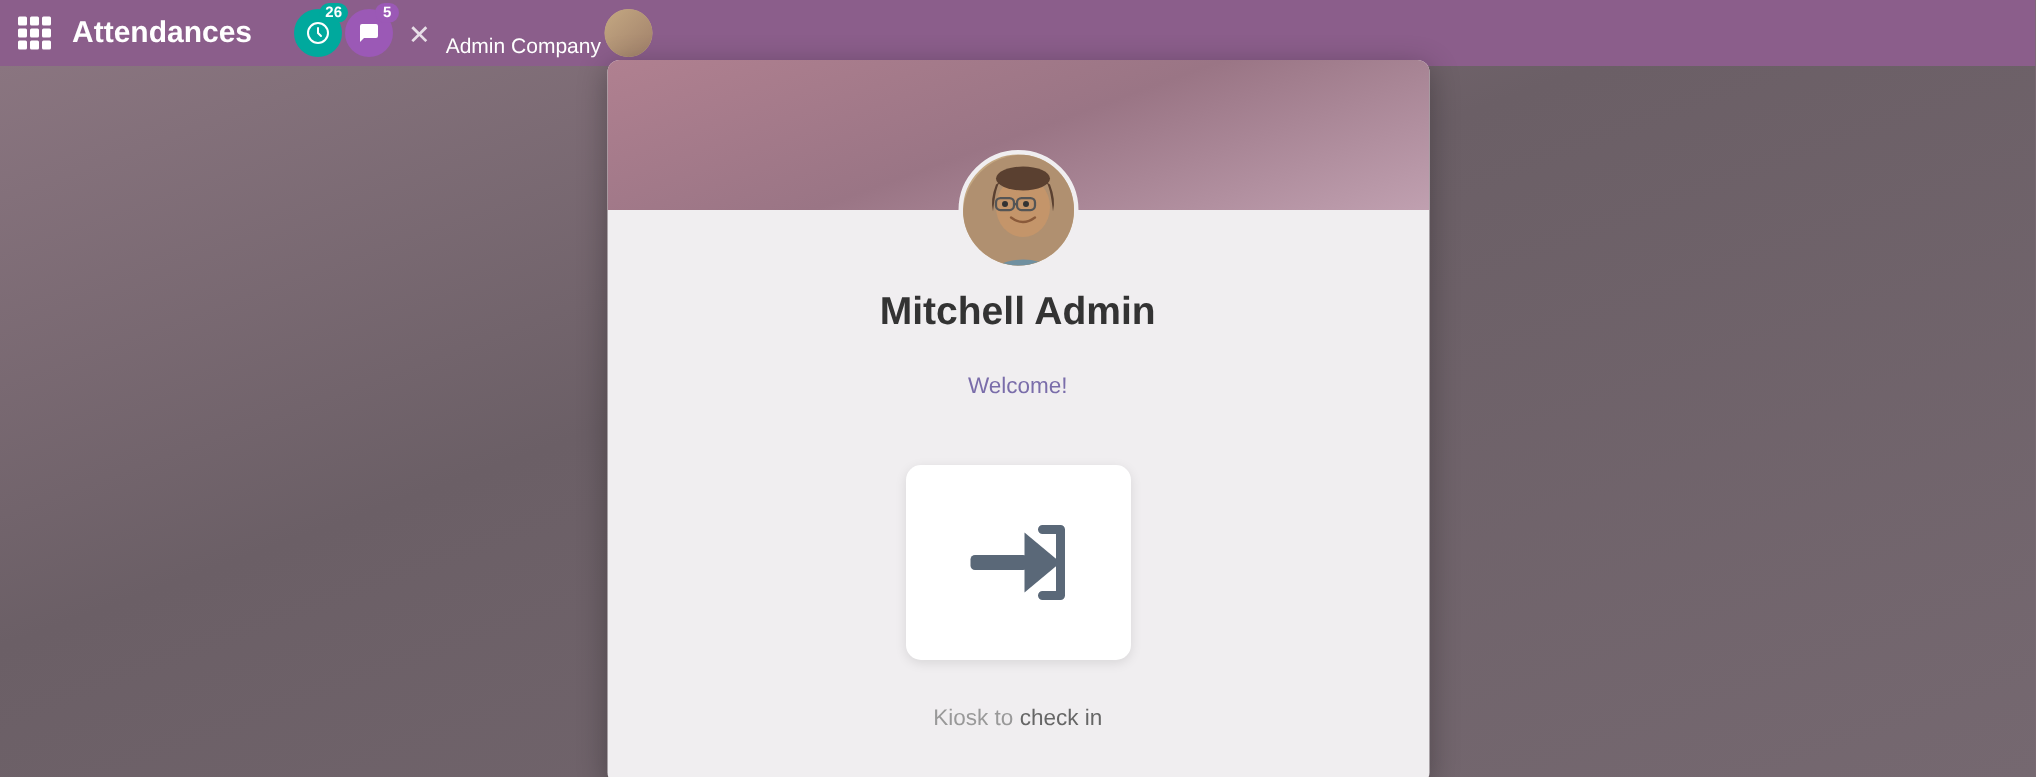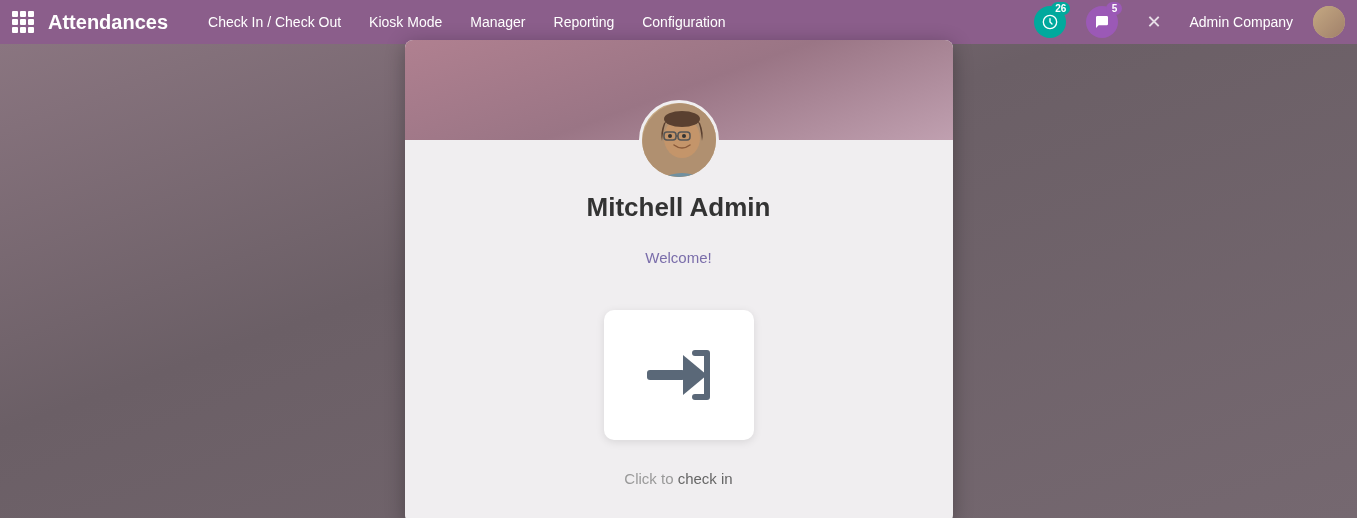--- a/index.html
+++ b/index.html
@@ -50,22 +50,22 @@
       color: white;
       font-size: 14px;
       padding: 6px 12px;
       cursor: pointer;
       border-radius: 4px;
       white-space: nowrap;
     }
 
     .navbar-right {
       display: flex;
-      align-items: center;
-      gap: 20px;
+      align-items: flex-end;
+      gap: 2px;
     }
 
     .navbar-badge-btn {
       position: relative;
       width: 32px;
       height: 32px;
       border-radius: 50%;
       display: flex;
       align-items: center;
       justify-content: center;
@@ -266,27 +266,20 @@
         <span></span>
         <span></span>
       <span></span>
         <span></span>
         <span></span>
     </div>
   </div>
 
   <div class="navbar-title">Attendances</div>
 
-  <div class="navbar-menu">
-    <div class="navbar-menu-item">Check In / Check Out</div>
-    <div class="navbar-menu-item">Kiosk Mode</div>
-    <div class="navbar-menu-item">Manager</div>
-    <div class="navbar-menu-item">Reporting</div>
-    <div class="navbar-menu-item">Configuration</div>
-  </div>
 
   <div class="navbar-right">
 
     <div class="navbar-badge-btn badge-teal">
       <svg class="badge-icon" width="16" height="16" viewBox="0 0 24 24" fill="white">
         <circle cx="12" cy="12" r="10" stroke="white" stroke-width="2" fill="none"></circle>
         <path d="M12 7v5l3 3" stroke="white" stroke-width="2" stroke-linecap="round" fill="none"></path>
       </svg>
       <span class="badge-count">26</span>
     </div>
@@ -352,18 +345,18 @@
             <rect x="8" y="35" width="38" height="10" rx="3" fill="#5a6878"></rect>
 
             <polygon points="44,20 68,40 44,60" fill="#5a6878"></polygon>
 
             <path d="M56 18 L68 18 L68 62 L56 62" stroke="#5a6878" stroke-width="6" fill="none" stroke-linecap="round" stroke-linejoin="round"></path>
           </svg>
         </div>
       </button>
 
       <div class="checkin-label">
-        <span>Click to </span><strong>check in</strong>
+        <span>Kiosk to </span><strong>check in</strong>
       </div>
     </div>
 
   </div>
 </div>
 
 </body></html>

